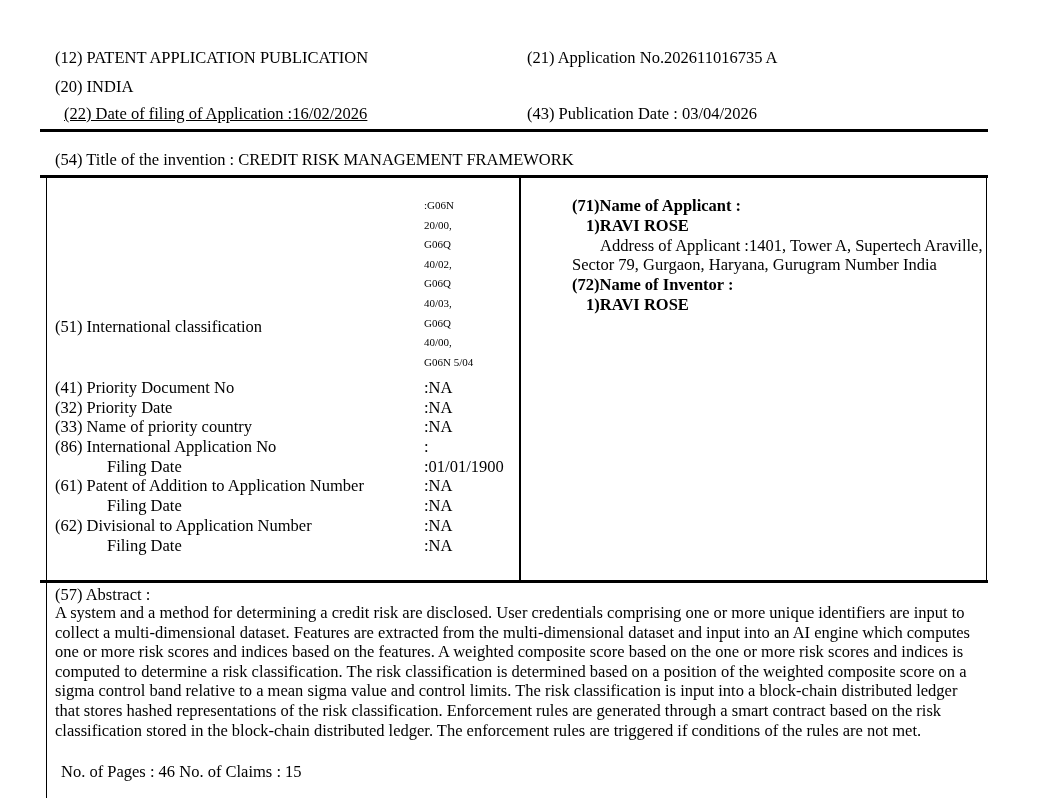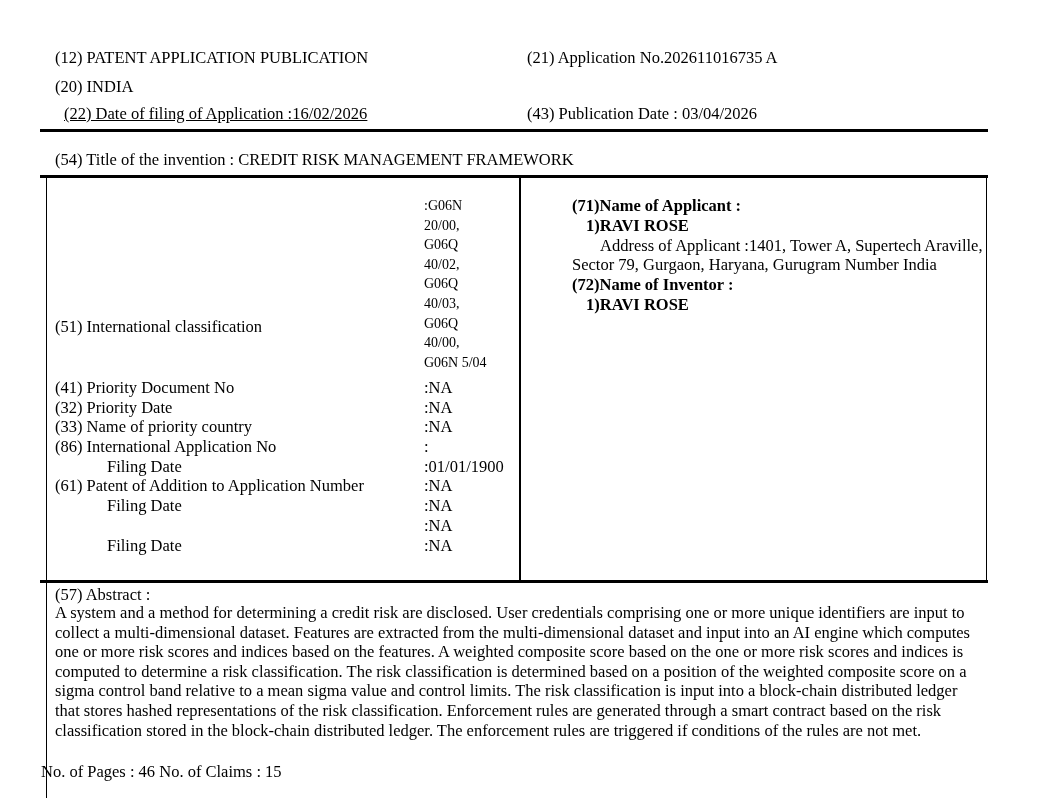--- a/index.html
+++ b/index.html
@@ -66,21 +66,21 @@
     font-size: 16.5px;
     line-height: 20px;
     white-space: nowrap;
     margin-top: 36px;
   }
   .ipc-values {
     position: absolute;
     left: 424px;
     top: 196px;
     width: 95px;
-    font-size: 14px;
+    font-size: 11px;
     line-height: 19.6px;
   }
   .ipc-values div { white-space: nowrap; }
 
   .field-rows {
     position: absolute;
     left: 55px;
     top: 378px;
     width: 470px;
     font-size: 16.5px;
@@ -131,21 +131,21 @@
     position: absolute;
     left: 55px;
     top: 603px;
     width: 930px;
     font-size: 16.5px;
     line-height: 19.6px;
     text-align: left;
   }
   .footer-line {
     position: absolute;
-    left: 41px;
+    left: 61px;
     top: 762px;
     font-size: 16.5px;
     line-height: 20px;
     white-space: nowrap;
   }
 </style>
 </head>
 <body>
 
 <div class="page">
@@ -209,20 +209,21 @@
     </div>
     <div class="frow">
       <span class="lbl">(61) Patent of Addition to Application Number</span>
       <span class="val">:NA</span>
     </div>
     <div class="frow">
       <span class="lbl indent">Filing Date</span>
       <span class="val">:NA</span>
     </div>
     <div class="frow">
+      <span class="lbl">(62) Divisional to Application Number</span>
       <span class="val">:NA</span>
     </div>
     <div class="frow">
       <span class="lbl indent">Filing Date</span>
       <span class="val">:NA</span>
     </div>
   </div>
 
   <div class="appl-block">
     <div class="ln b">(71)Name of Applicant :</div>

